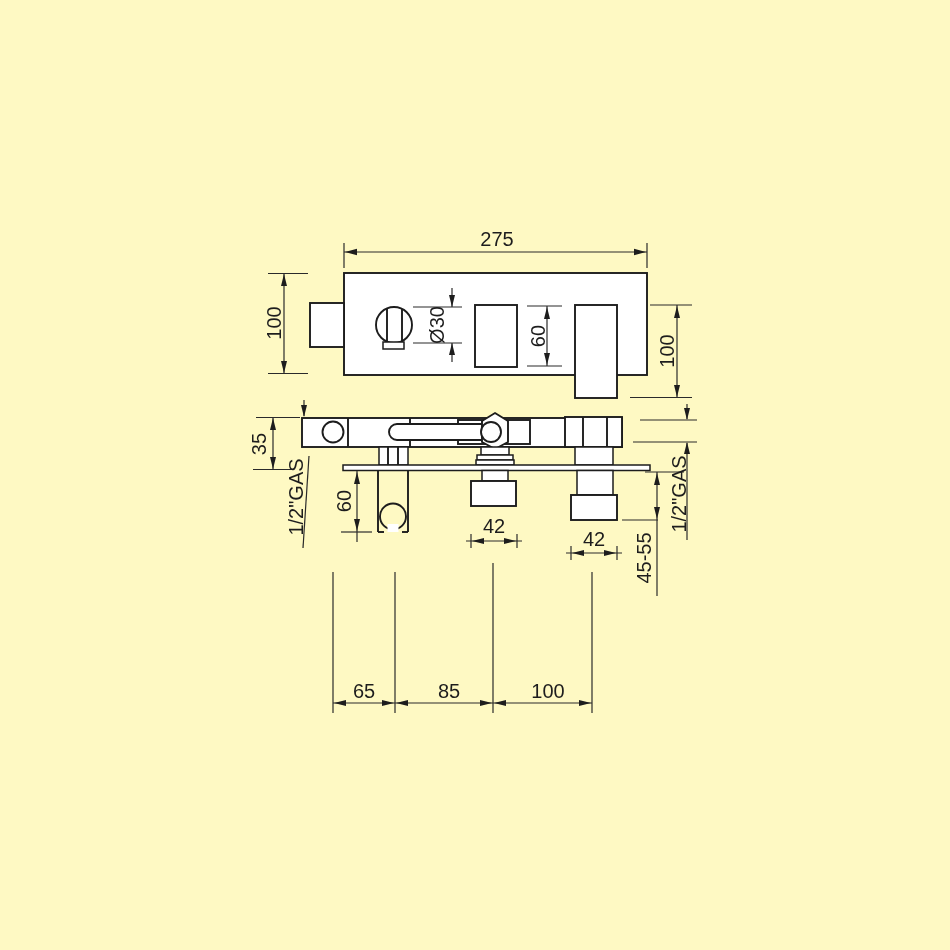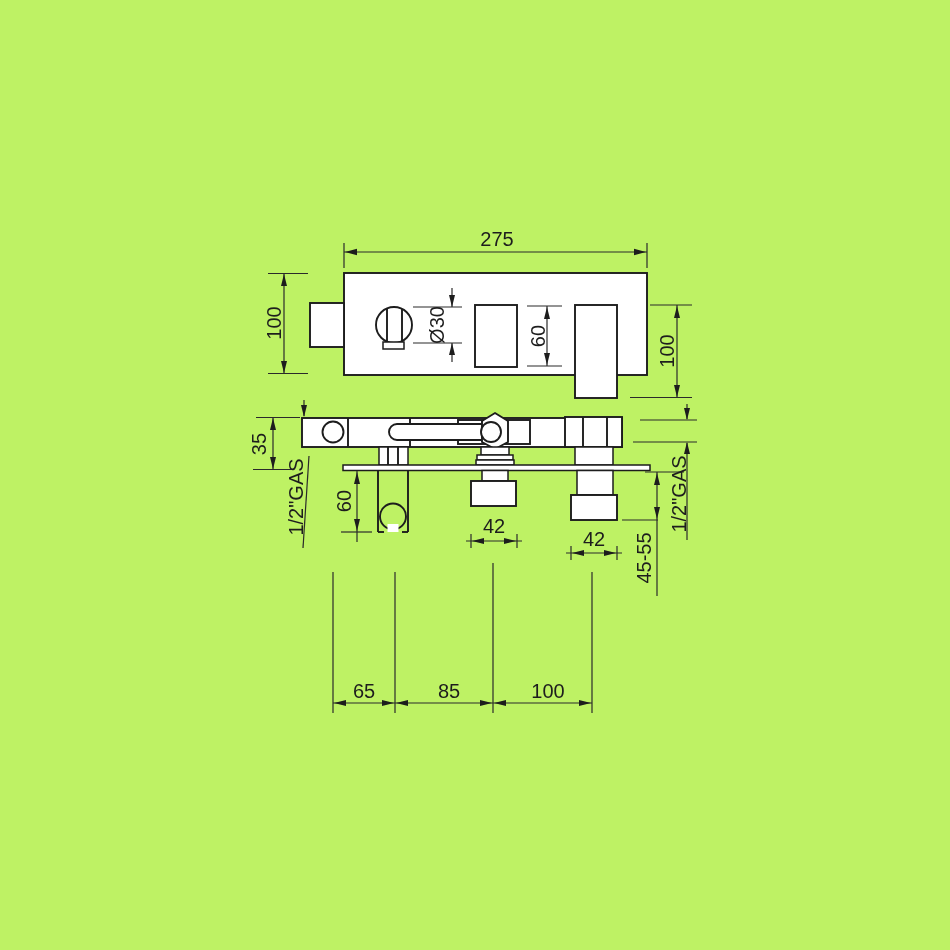--- a/index.html
+++ b/index.html
@@ -1,16 +1,16 @@
 <!DOCTYPE html>
 <html><head>
 <meta charset="utf-8">
 <style>
   html,body{margin:0;padding:0;background:#ffffff;}
-  .stage{position:relative;width:950px;height:950px;background:#bef264;overflow:hidden;}
+  .stage{position:relative;width:950px;height:950px;background:#fef9c3;overflow:hidden;}
   svg{position:absolute;left:0;top:0;}
   .geo{fill:#ffffff;stroke:#1d1d1d;stroke-width:1.9;}
   .geoline{fill:none;stroke:#1d1d1d;stroke-width:1.9;}
   .geothin{fill:#ffffff;stroke:#1d1d1d;stroke-width:1.5;}
   .dim{fill:none;stroke:#2a2a2a;stroke-width:1.2;}
   .arr{fill:#1d1d1d;stroke:none;}
   .erase{fill:#ffffff;stroke:none;}
   text{font-family:"Liberation Sans","DejaVu Sans",sans-serif;font-size:20px;fill:#1d1d1d;}
   .lbl{text-anchor:middle;}
 </style>

